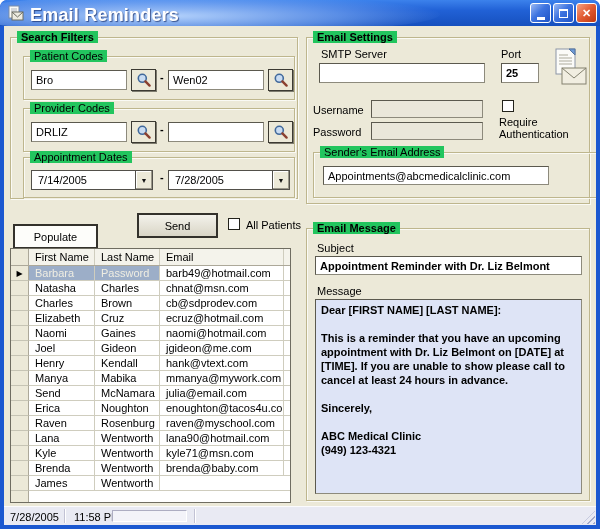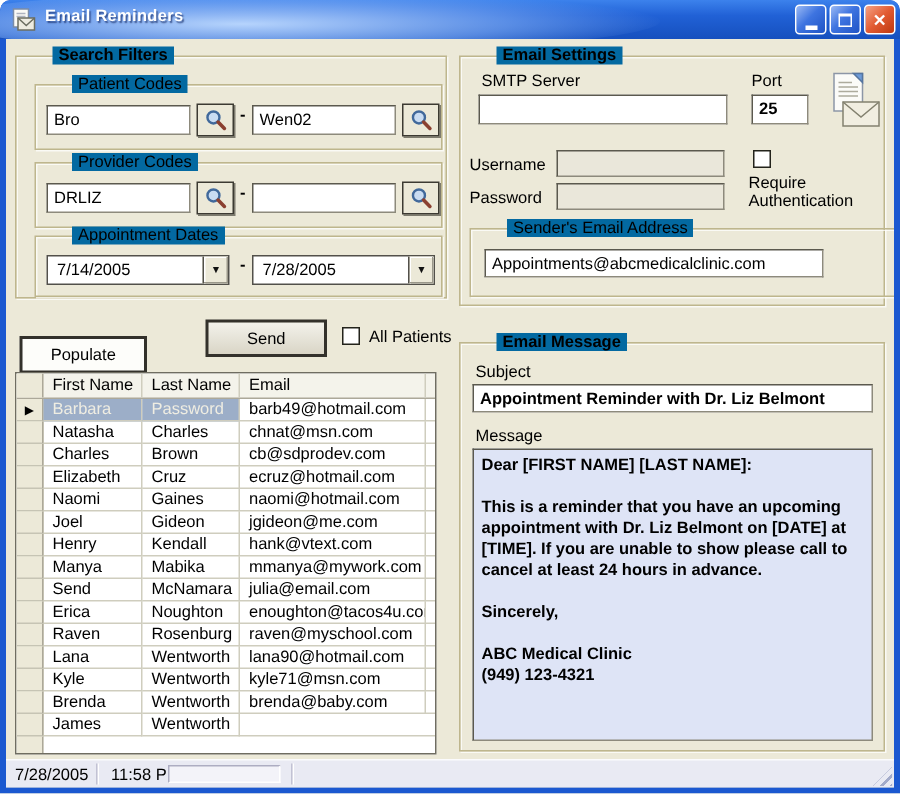--- a/index.html
+++ b/index.html
@@ -8,37 +8,37 @@
 
   .window { position:relative; width:600px; height:529px; background:#1B58D0; border-radius:7px 7px 0 0; overflow:hidden; }
 
   
   .titlebar { position:absolute; left:0; top:0; width:600px; height:26px;
     background:linear-gradient(180deg,#3C82EC 0%,#2161D6 40%,#1650BE 100%);
     border-radius:7px 7px 0 0; overflow:hidden; }
   .tb-glow { position:absolute; left:-40px; top:-6px; width:480px; height:40px; border-radius:50%;
     background:radial-gradient(ellipse at 42% 55%, rgba(190,218,255,.95) 0%, rgba(130,175,245,.60) 45%, rgba(60,110,220,0) 72%); }
   .app-icon { position:absolute; left:8px; top:5px; width:16px; height:16px; }
-  .window-title { position:absolute; left:30px; top:5px; font-size:11px; font-weight:bold; color:#fff;
+  .window-title { position:absolute; left:30px; top:5px; font-size:18px; font-weight:bold; color:#fff;
     text-shadow:1px 1px 1px rgba(10,30,90,.65); letter-spacing:.2px; }
   .win-btn { position:absolute; top:3px; width:21px; height:20px; border:1px solid #fff; border-radius:3px;
     display:flex; align-items:center; justify-content:center; cursor:default; }
   .btn-min  { left:530px; background:linear-gradient(135deg,#9AB9F4 0%,#3E74E0 45%,#1F54C6 100%); }
   .btn-max  { left:553px; background:linear-gradient(135deg,#9AB9F4 0%,#3E74E0 45%,#1F54C6 100%); }
   .btn-close{ left:576px; background:linear-gradient(135deg,#F5A284 0%,#E25B32 50%,#BE3810 100%);
     color:#fff; font-size:11px; font-weight:bold; }
   .glyph-min { width:8px; height:3px; background:#fff; margin-top:10px; }
   .glyph-max { width:9px; height:9px; border:1px solid #fff; border-top-width:2px; }
 
   
   .content { position:absolute; left:4px; top:26px; width:592px; height:499px; background:#ECE9D8; overflow:hidden; }
 
   .group { position:absolute; border:1px solid #BEB68D;
     box-shadow:1px 1px 0 rgba(255,255,255,.75), inset 1px 1px 0 rgba(255,255,255,.75); }
-  .group-title { position:absolute; top:-7px; left:24px; background:#0369a1; padding:0 4px; white-space:nowrap; line-height:12px; }
+  .group-title { position:absolute; top:-7px; left:6px; background:#22c55e; padding:0 4px; white-space:nowrap; line-height:12px; }
   .bold { font-weight:bold; }
   .lbl { position:absolute; white-space:nowrap; }
 
   .tb { position:absolute; height:20px; border:1px solid #5B594E; border-bottom-color:#8D8A7C; border-right-color:#8D8A7C;
     background:#fff; font:11px "Liberation Sans",sans-serif; padding:2px 4px; }
   .tb.disabled { background:#EAE7DA; }
   .tb.bold-input { font-weight:bold; }
 
   .mag-btn { position:absolute; width:25px; height:22px; background:#ECE9D8; border:1px solid #3C3A32;
     box-shadow:1px 1px 0 #7D7B6E; display:flex; align-items:center; justify-content:center; }

